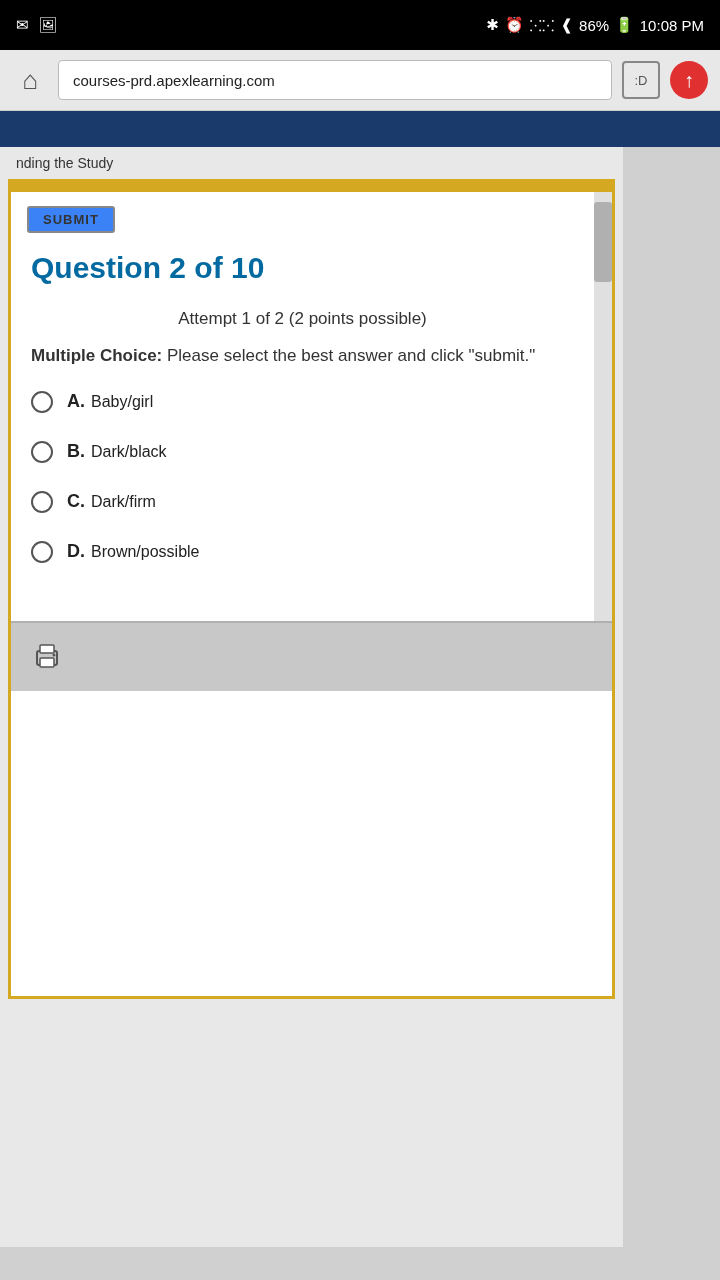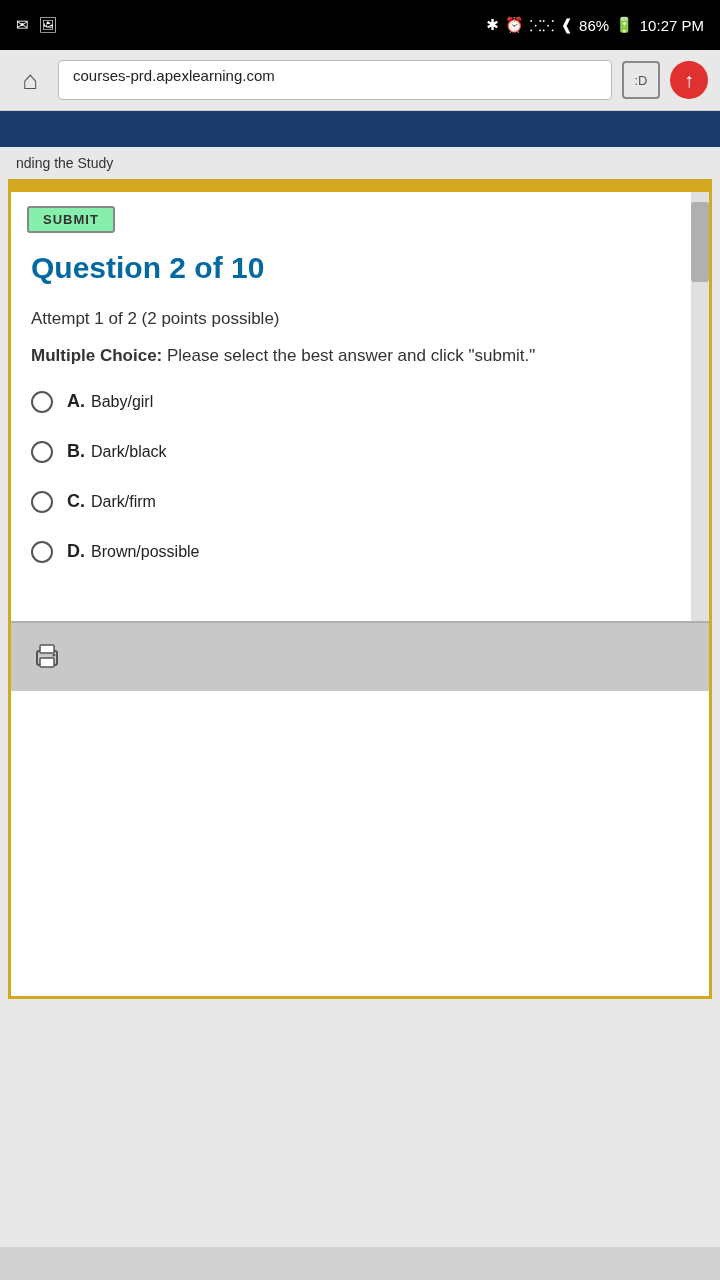--- a/index.html
+++ b/index.html
@@ -57,20 +57,21 @@
     .address-bar {
       flex: 1;
       background: #fff;
       border: 1px solid #bbb;
       border-radius: 4px;
       padding: 6px 14px;
       font-size: 15px;
       color: #222;
       height: 40px;
       display: flex;
+      align-items: center;
     }
     .browser-btn {
       width: 38px;
       height: 38px;
       border: 2px solid #888;
       border-radius: 4px;
       display: flex;
       align-items: center;
       justify-content: center;
       font-size: 13px;
@@ -93,21 +94,21 @@
 
     
     .nav-bar {
       width: 720px;
       height: 36px;
       background: #1a3a6b;
     }
 
     
     .page-area {
-      width: 720px;
+      width: 623px;
       background: #e8e8e8;
       min-height: 1100px;
     }
 
     
     .breadcrumb-bar {
       padding: 8px 16px;
       font-size: 14px;
       color: #333;
       background: #e8e8e8;
@@ -125,21 +126,21 @@
     .quiz-top-bar {
       height: 10px;
       background: #d4a820;
     }
 
     
     .submit-area {
       padding: 14px 16px 8px 16px;
     }
     .submit-btn {
-      background: #86efac;
+      background: #3b82f6;
       border: 2px solid #888;
       border-radius: 3px;
       padding: 4px 14px;
       font-size: 13px;
       font-weight: bold;
       color: #333;
       letter-spacing: 1px;
       cursor: pointer;
       text-transform: uppercase;
     }
@@ -151,20 +152,21 @@
     .question-title {
       font-size: 30px;
       font-weight: bold;
       color: #0369a1;
       margin-bottom: 24px;
     }
     .attempt-info {
       font-size: 17px;
       color: #333;
       margin-bottom: 14px;
+      text-align: center;
     }
     .instruction {
       font-size: 17px;
       color: #333;
       margin-bottom: 22px;
       line-height: 1.5;
     }
     .instruction strong {
       font-weight: bold;
     }
@@ -254,21 +256,21 @@
     <span>✉</span>
     <span>🖼</span>
   </div>
   <div class="status-bar-right">
     <span>✱</span>
     <span>⏰</span>
     <span>⁙⁙</span>
     <span>❰</span>
     <span>86%</span>
     <span>🔋</span>
-    <span>10:27 PM</span>
+    <span>10:08 PM</span>
   </div>
 </div>
 
 <div class="browser-chrome">
   <div class="home-btn">
     <span class="icon-home">⌂</span>
   </div>
   <div class="address-bar">
     <span>courses-prd.apexlearning.com</span>
   </div>

